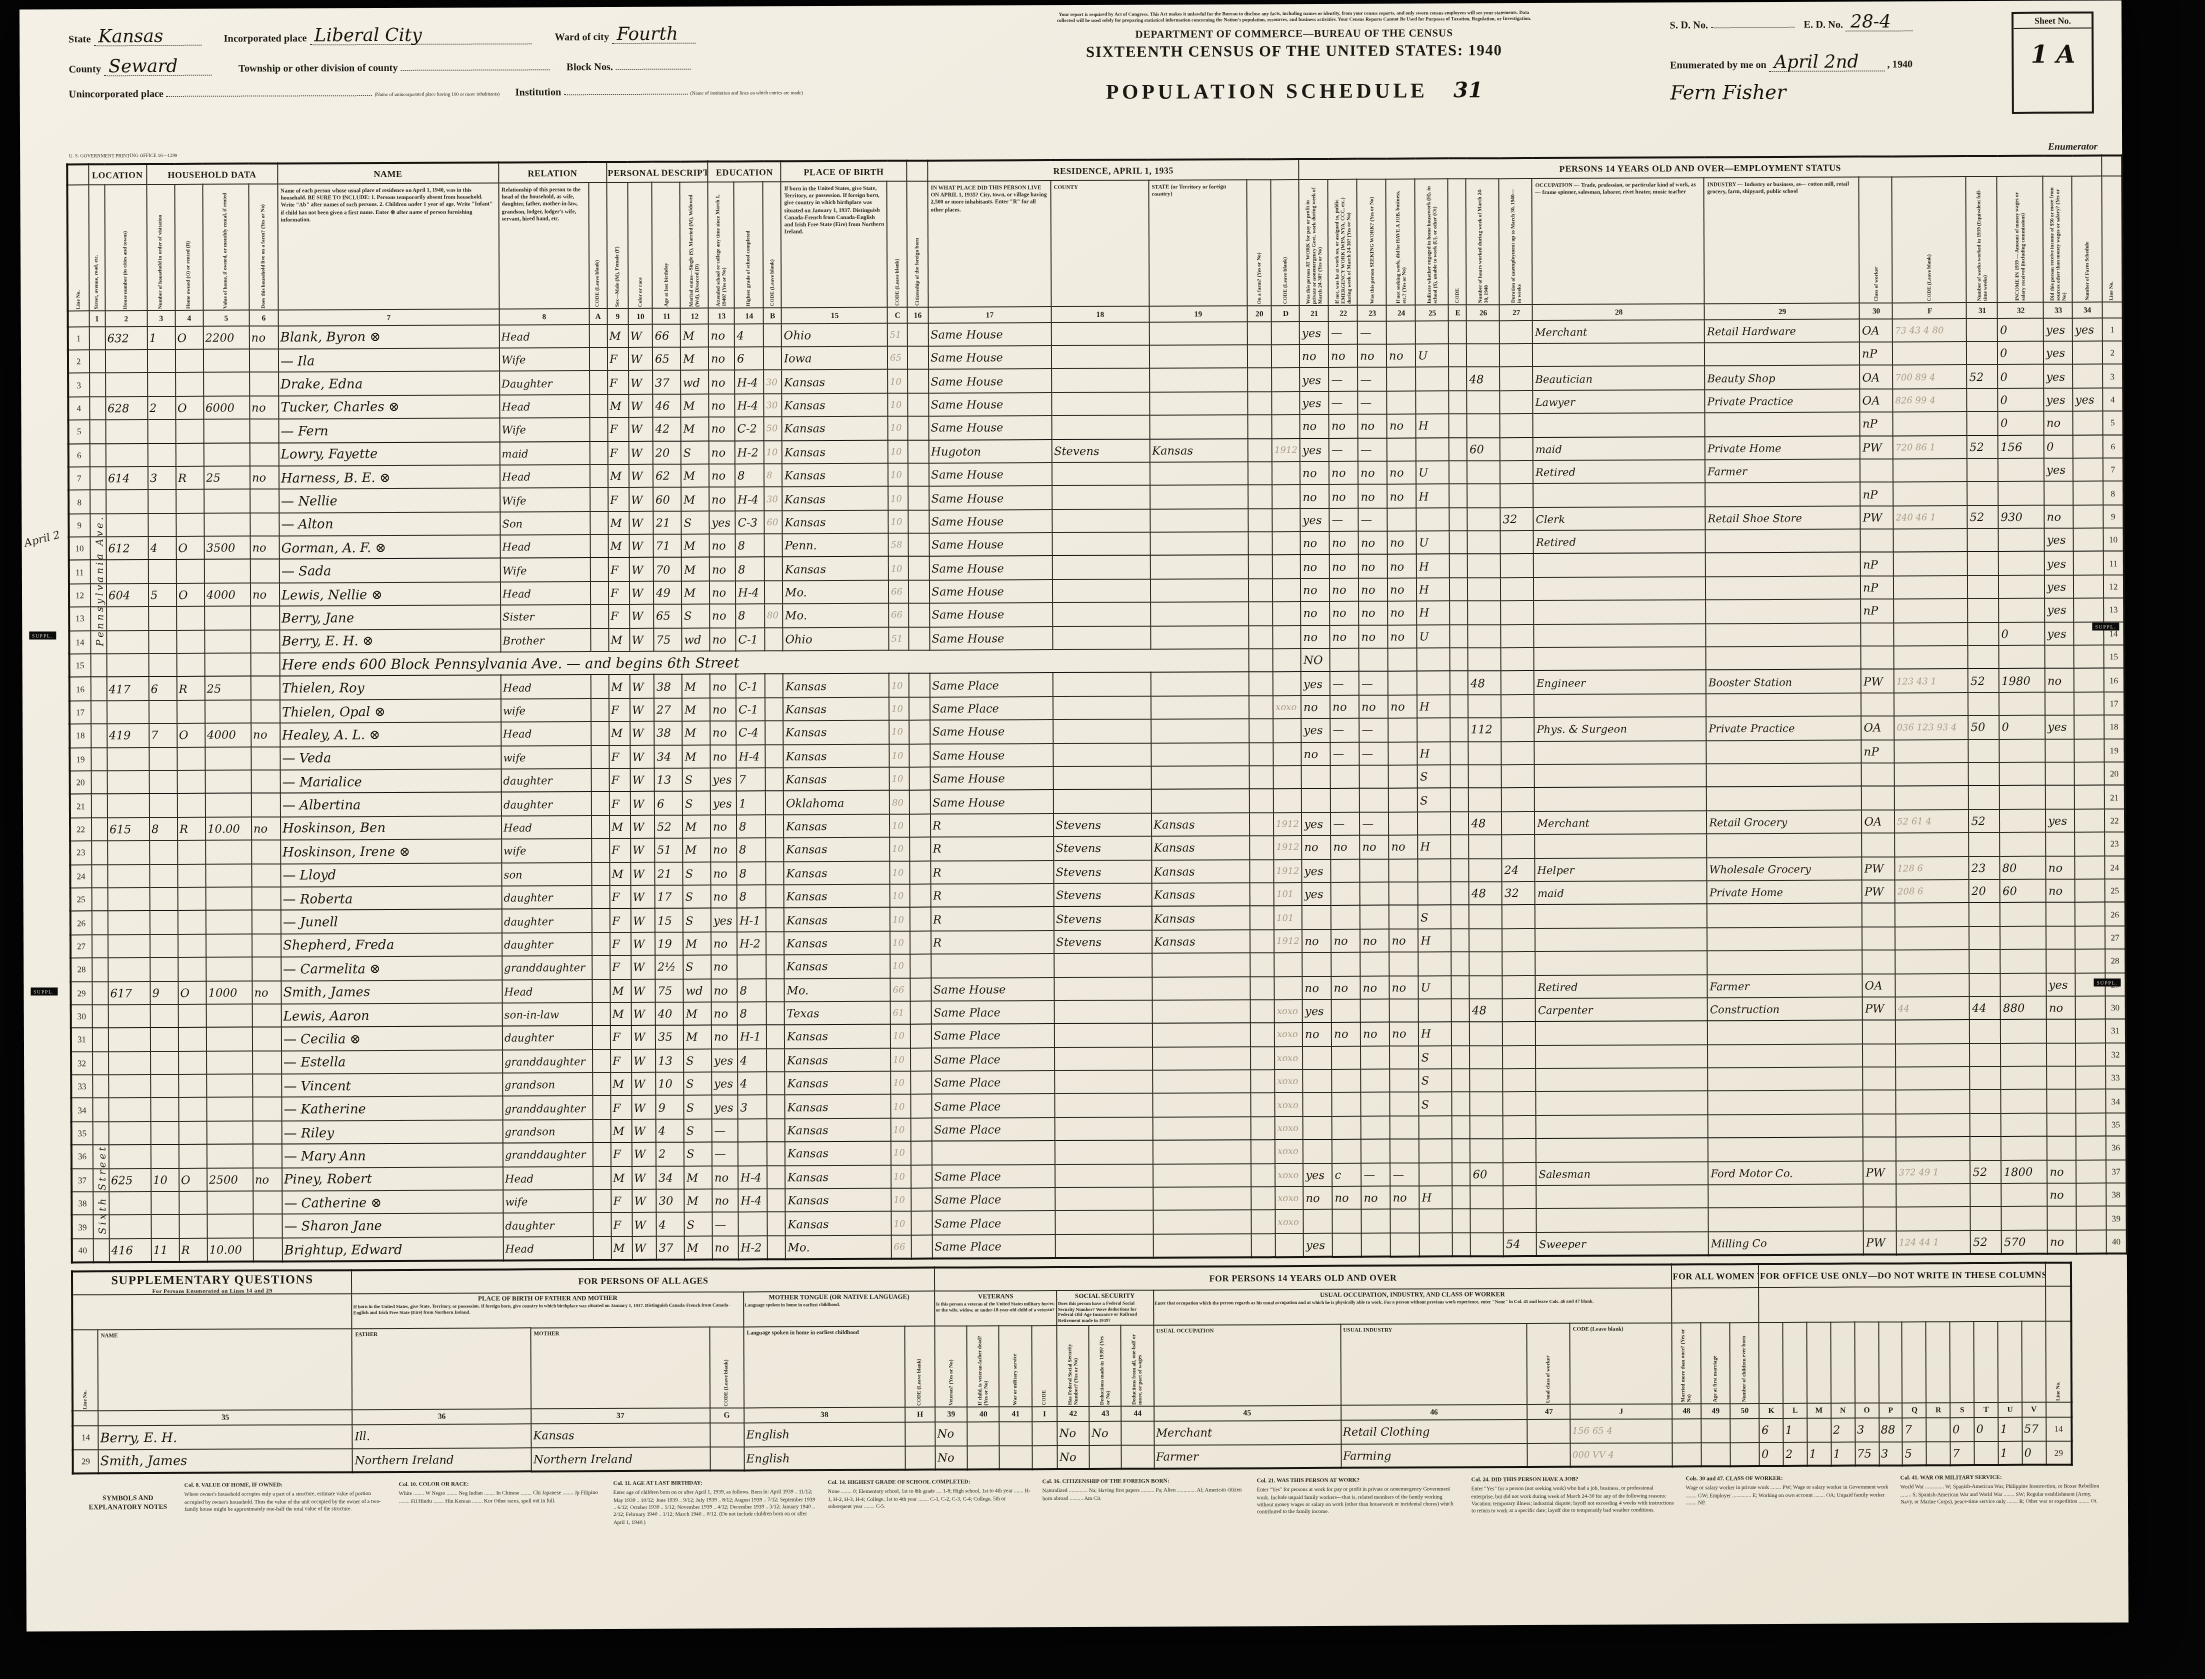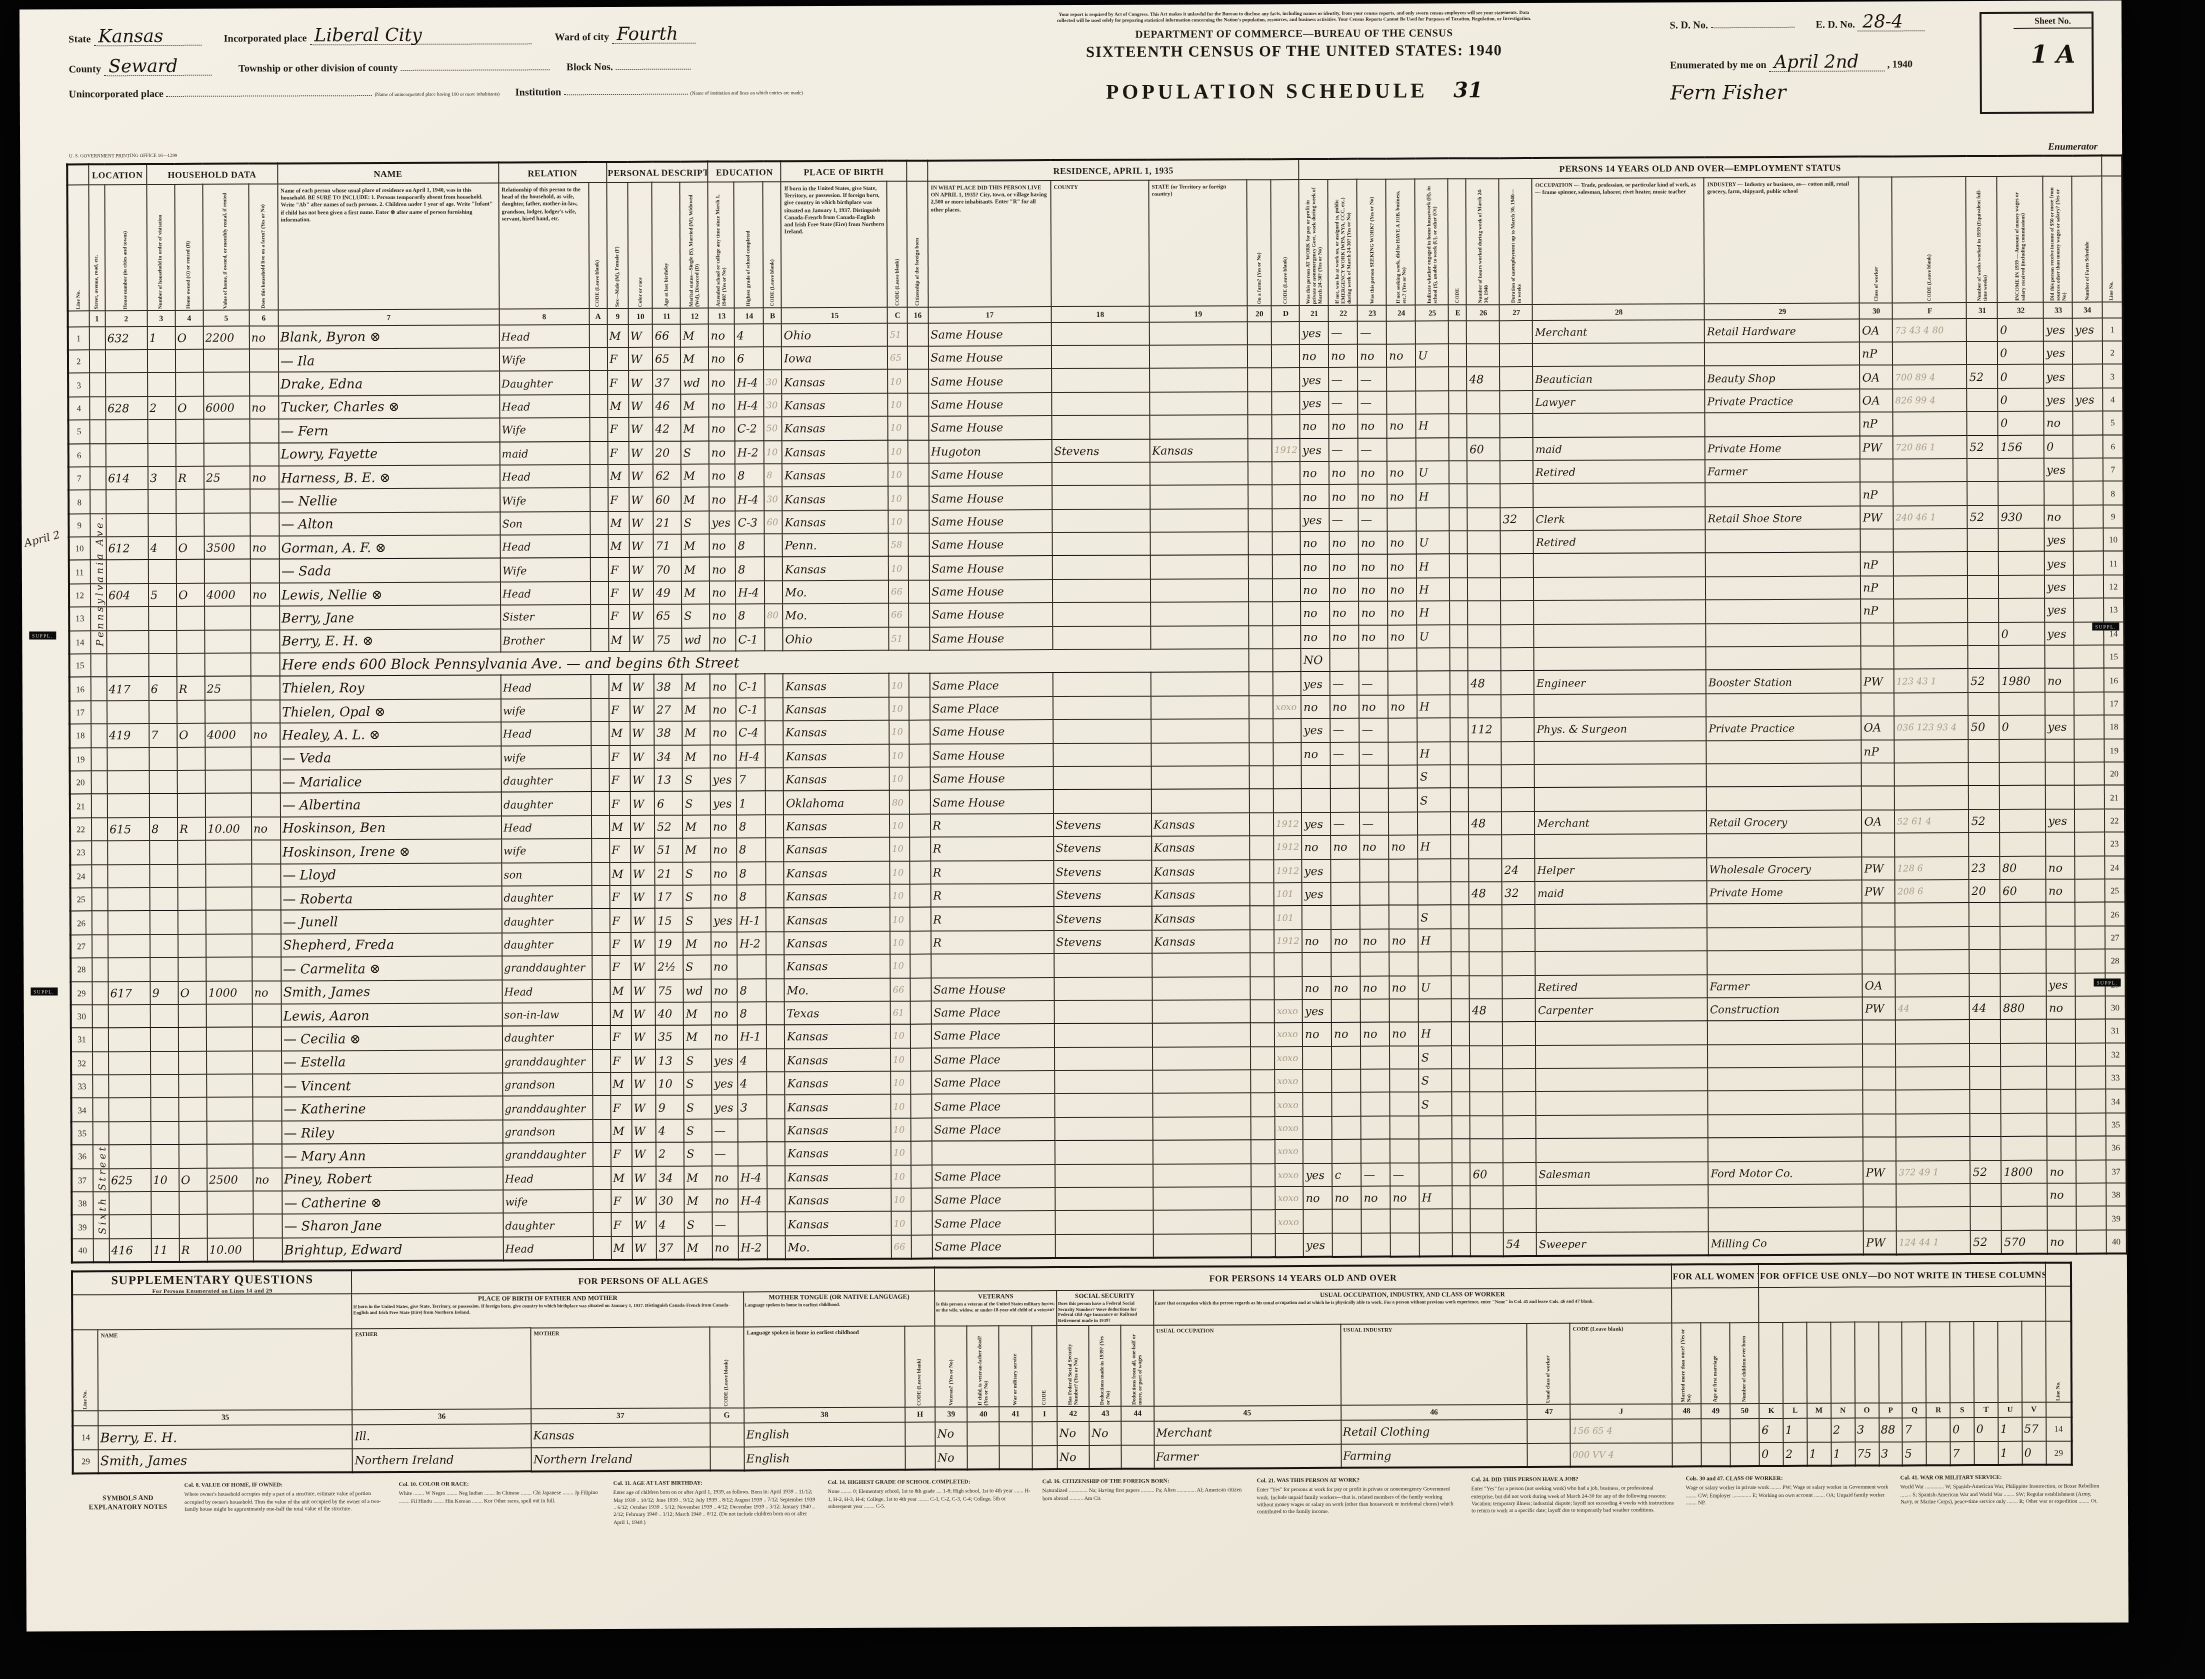--- a/index.html
+++ b/index.html
@@ -17,21 +17,21 @@
   .hw{font-family:"DejaVu Serif",serif;font-style:italic;color:#17120c;}
   .hw-lg{font-size:18px;line-height:1;}
   .hdr-mid{width:719px;text-align:center;}
   .privacy{font-size:4.9px;color:#2c261d;line-height:1.3;font-weight:bold;}
   .dept{font-size:10.6px;font-weight:bold;letter-spacing:0.4px;margin-top:4.9px;}
   .census{font-size:15.5px;font-weight:bold;letter-spacing:0.8px;margin-top:3.3px;}
   .sched{font-size:21px;font-weight:bold;letter-spacing:3.3px;margin-top:18px;}
   .sched .hw{font-size:21px;letter-spacing:0;}
   .hdr-right{flex:1;font-size:9.8px;position:relative;padding-left:16.3px;}
   .sheetbox{position:absolute;right:8.2px;top:4.9px;width:78px;height:98px;border:2.5px solid #1b1712;
-            text-align:center;font-weight:bold;padding-left:32px;}
+            text-align:center;font-weight:bold;}
   .sheetbox .cap{font-size:9px;border-bottom:0.8px solid #1b1712;padding:1.6px;}
   .sheetbox .val{font-size:24.5px;margin-top:11.4px;}
   .enum-sig{font-size:19.6px;margin-top:8.2px;}
   .enum-role{position:absolute;right:4.9px;bottom:0px;font-size:9.8px;font-weight:bold;font-style:italic;}
   .gpo{position:absolute;left:49px;bottom:1.6px;font-size:4.9px;color:#3a332a;}
   
   table{border-collapse:collapse;table-layout:fixed;background:transparent;}
   #main-table{width:2030px;margin:3.3px 0 0 46px;border:2.5px solid #16120d;}
   #supp-table{width:2001px;margin:6.5px 0 0 46px;border:2.5px solid #16120d;}
   th,td{border:0.8px solid #2e2920;overflow:hidden;}
@@ -108,21 +108,21 @@
       <div class="census">SIXTEENTH CENSUS OF THE UNITED STATES: 1940</div>
       <div class="sched">
         <span>POPULATION SCHEDULE</span>
         &nbsp;&nbsp;<span class="hw">31</span>
       </div>
     </div>
     <div class="hdr-right">
       <div style="margin-top:4.9px">
         <span class="lbl">S. D. No.</span>
         <span class="fill" style="min-width:74px"></span>
-        <span class="lbl" style="margin-left:19px">E. D. No.</span>
+        <span class="lbl" style="margin-left:7px">E. D. No.</span>
         <span class="fill hw hw-lg" style="min-width:57px">28-4</span>
       </div>
       <div style="margin-top:21px">
         <span class="lbl">Enumerated by me on</span>
         <span class="fill hw hw-lg" style="min-width:106px">April 2nd</span>
         <span class="lbl">, 1940</span>
       </div>
       <div class="enum-sig hw">Fern Fisher</div>
       <div class="sheetbox">
         <div class="cap">Sheet No.</div>

